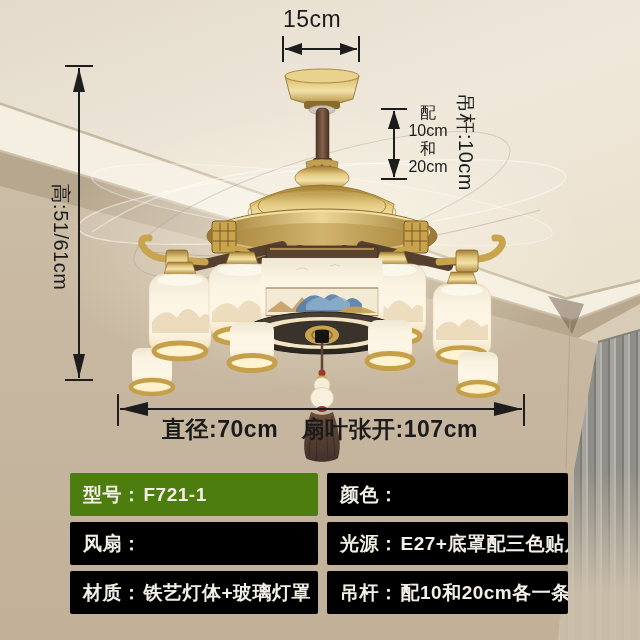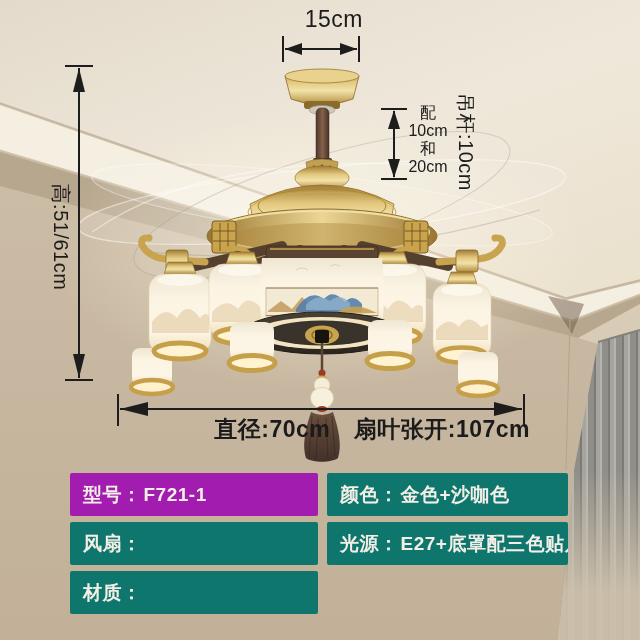--- a/index.html
+++ b/index.html
@@ -6,22 +6,22 @@
   body{
     width:640px;height:640px;position:relative;overflow:hidden;
     font-family:"Liberation Sans","DejaVu Sans",sans-serif;
     background:#c8b9a2;
   }
   svg.layer{position:absolute;left:0;top:0;}
   .dim-label{
     position:absolute;color:#1b1b1b;font-weight:600;
     white-space:nowrap;letter-spacing:.5px;
   }
-  #dim-top{left:283px;top:6px;width:80px;text-align:right;font-size:23px;font-weight:500;}
-  #dim-bottom{left:110px;top:414px;width:420px;text-align:right;font-size:23px;font-weight:600;}
+  #dim-top{left:283px;top:6px;width:80px;text-align:left;font-size:23px;font-weight:500;}
+  #dim-bottom{left:110px;top:414px;width:420px;text-align:center;font-size:23px;font-weight:600;}
   #dim-left{
     left:74px;top:166px;width:142px;font-size:20px;font-weight:500;
     transform-origin:0 0;transform:rotate(90deg);text-align:center;
   }
   #dim-right-rot{
     left:479px;top:76px;width:132px;font-size:20px;font-weight:500;
     transform-origin:0 0;transform:rotate(90deg);text-align:center;
   }
   #rod-note{
     position:absolute;left:400px;top:104px;width:56px;
@@ -31,26 +31,26 @@
   .arr{position:absolute;}
   .arr line,.arr path{stroke:#1d1d1d;stroke-width:2;}
   .arr polygon{fill:#1d1d1d;}
 
   #spec-table{
     position:absolute;left:70px;top:473px;width:498px;
     display:grid;grid-template-columns:248px 241px;
     column-gap:9px;row-gap:6px;
   }
   .cell{
-    height:43px;background:#0f766e;border-radius:2px;
+    height:43px;background:#000000;border-radius:2px;
     display:flex;align-items:center;padding-left:13px;
     color:#f3efe7;font-size:19px;font-weight:700;letter-spacing:.5px;
     white-space:nowrap;overflow:hidden;
   }
-  .cell.hl{background:#a21caf;}
+  .cell.hl{background:#4d7c0f;}
   .cell .lab{margin-right:2px;}
 </style>
 </head>
 <body>
 
 <svg class="layer" width="640" height="640" viewBox="0 0 640 640">
   <defs>
     <linearGradient id="ceilG" x1="0" y1="0" x2="0.8" y2="1">
       <stop offset="0" stop-color="#e3dacb"></stop>
       <stop offset="0.55" stop-color="#efe8da"></stop>
@@ -310,25 +310,29 @@
 </svg>
 <div class="dim-label" id="dim-bottom">直径:70cm　扇叶张开:107cm</div>
 
 <div id="spec-table">
   <div class="cell hl">
     <span class="lab">型号：</span>
     <span class="val">F721-1</span>
   </div>
   <div class="cell">
     <span class="lab">颜色：</span>
-    <span class="val">金色+沙咖色</span>
   </div>
   <div class="cell">
     <span class="lab">风扇：</span>
   </div>
   <div class="cell">
     <span class="lab">光源：</span>
     <span class="val">E27+底罩配三色贴片</span>
   </div>
   <div class="cell">
     <span class="lab">材质：</span>
+    <span class="val">铁艺灯体+玻璃灯罩</span>
+  </div>
+  <div class="cell">
+    <span class="lab">吊杆：</span>
+    <span class="val">配10和20cm各一条</span>
   </div>
 </div>
 
 </body></html>

